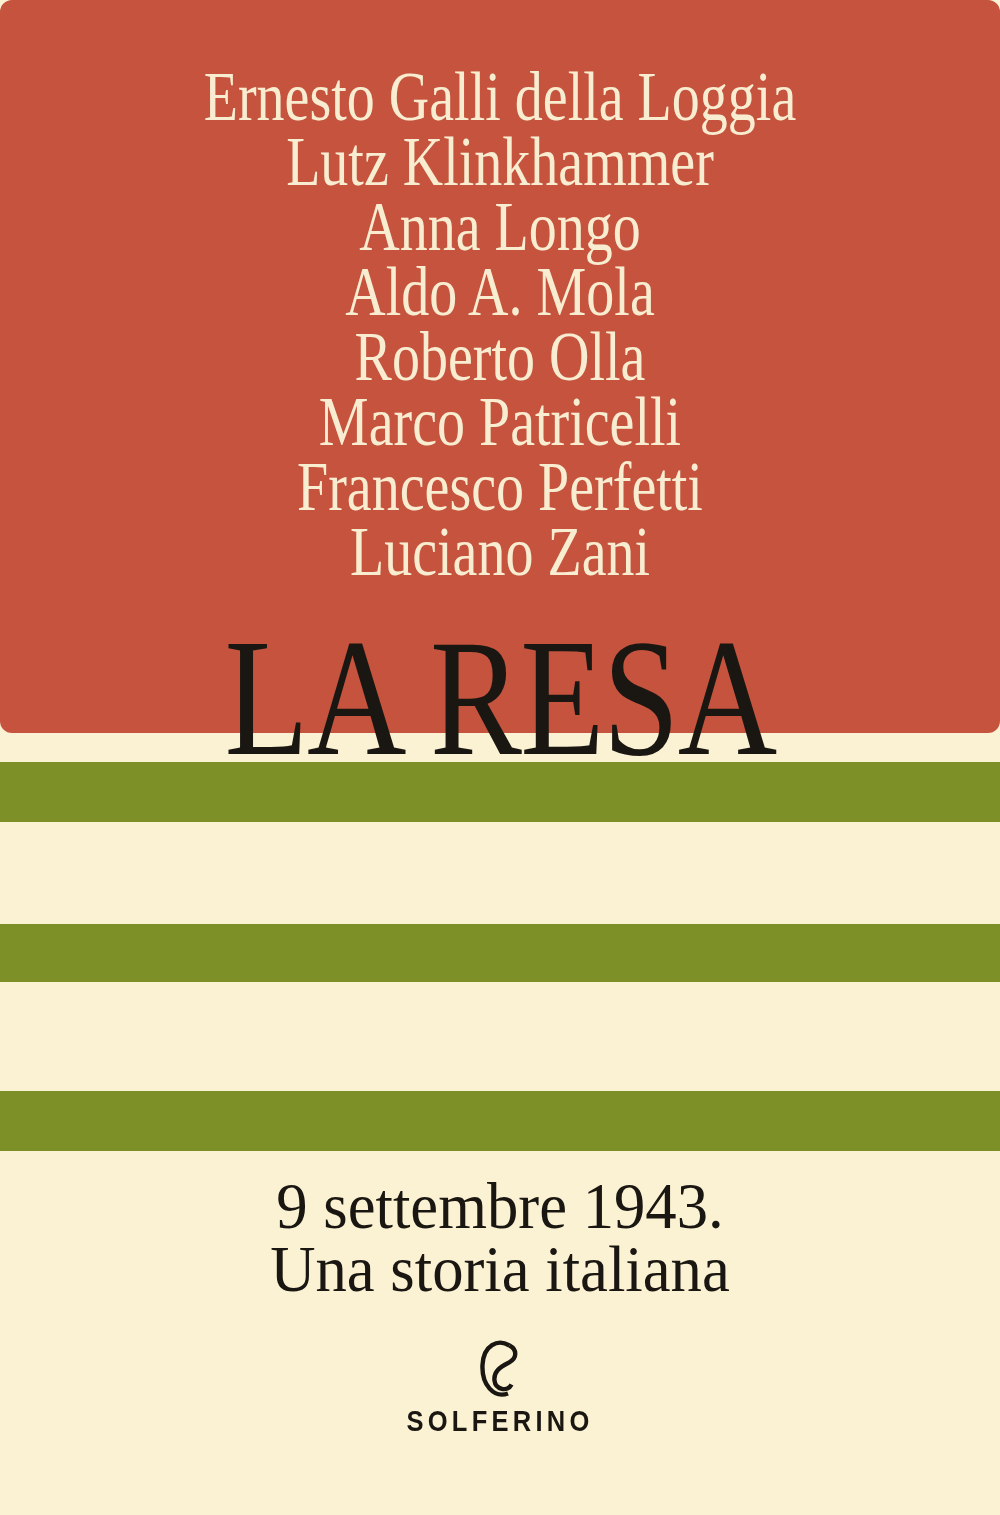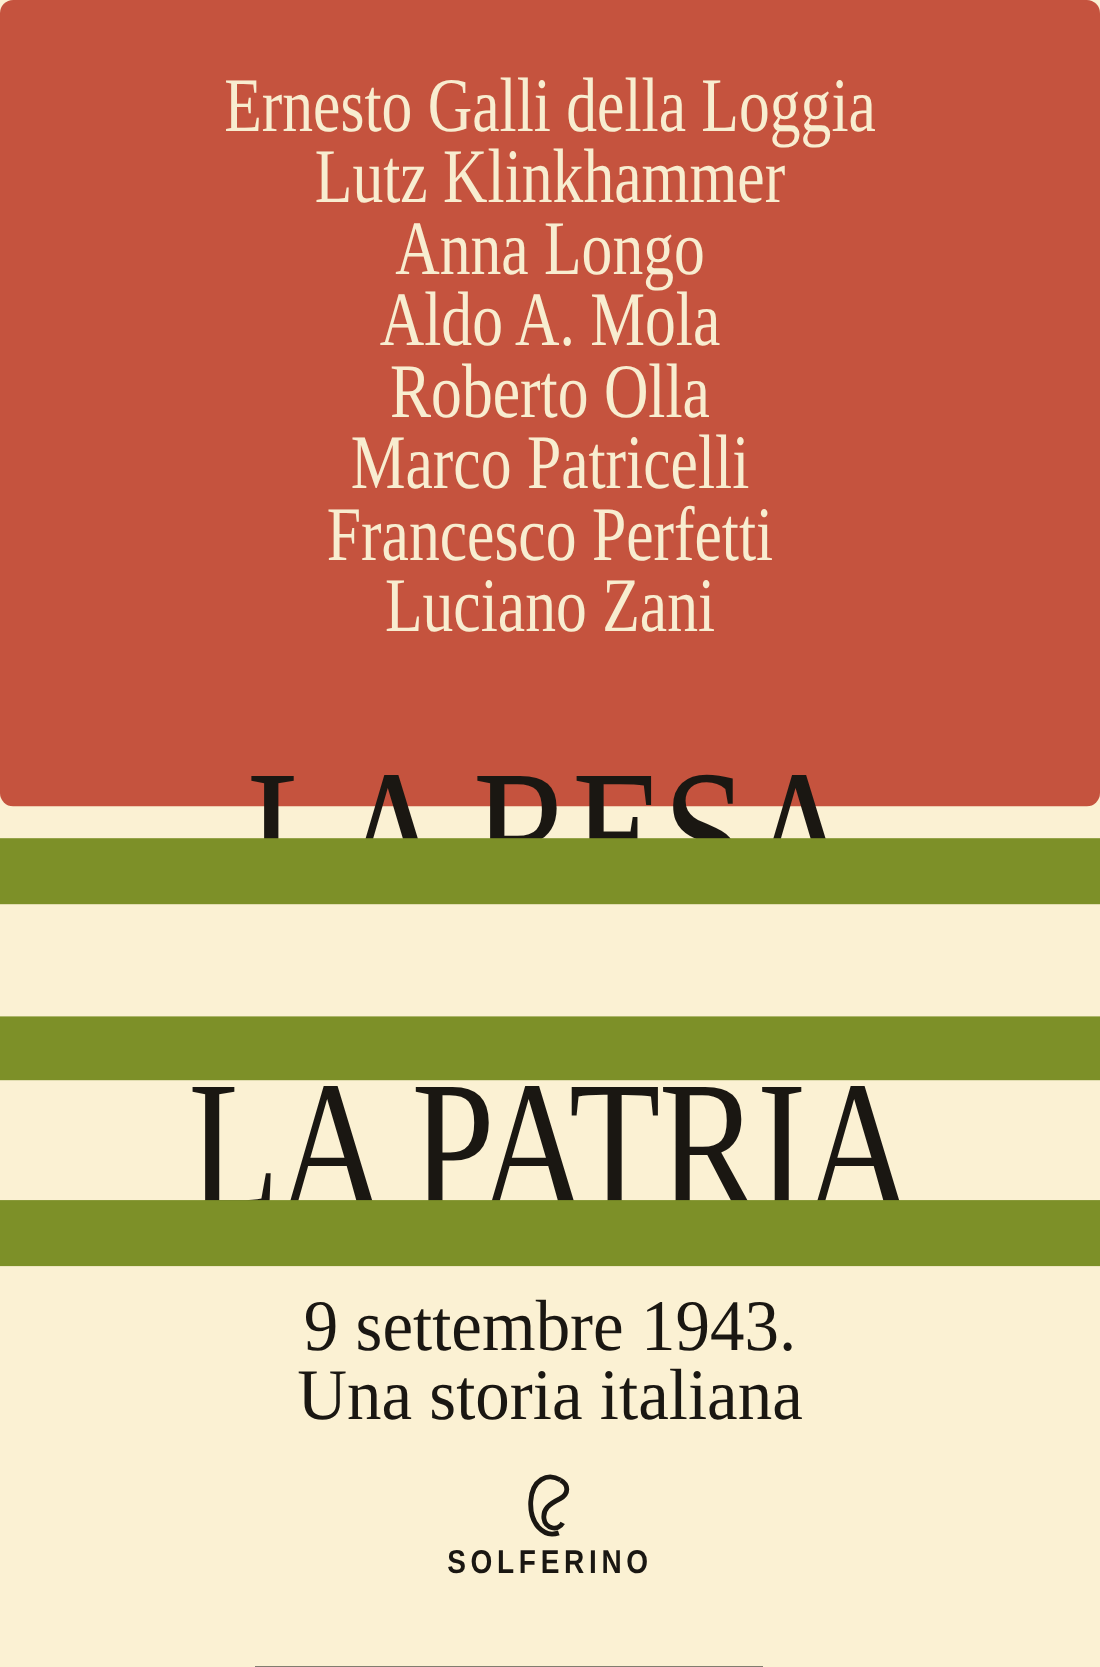--- a/index.html
+++ b/index.html
@@ -27,21 +27,21 @@
     font-size:70px;line-height:65px;white-space:nowrap;
     transform:scaleX(0.80);transform-origin:50% 0;
   }
   
   .title-line{
     position:absolute;left:0;right:0;text-align:center;
     color:var(--ink);font-size:168px;line-height:1;white-space:nowrap;
     z-index:2;letter-spacing:-2px;
   }
   .title-line>span{display:inline-block;transform-origin:50% 100%;}
-  .t1{top:675px;}  .t1>span{transform:scaleX(0.82);}
+  .t1{top:613px;}  .t1>span{transform:scaleX(0.82);}
   .t2{top:798px;}  .t2>span{transform:scaleX(0.85);}
   .t3{top:958px;}  .t3>span{transform:scaleX(0.81);}
   .stripe{
     position:absolute;left:0;width:1000px;background:var(--olive);z-index:3;
   }
   .s1{top:762px;height:60px;}
   .s2{top:924px;height:58px;}
   .s3{top:1091px;height:60px;}
   
   .subtitle{
@@ -76,23 +76,20 @@
       <div>Roberto Olla</div>
       <div>Marco Patricelli</div>
       <div>Francesco Perfetti</div>
       <div>Luciano Zani</div>
     </div>
   </div>
 
   <div class="title-line t1">
     <span>LA RESA</span>
   </div>
-  <div class="title-line t3">
-    <span>LA PATRIA</span>
-  </div>
 
   <div class="stripe s1"></div>
   <div class="stripe s2"></div>
   <div class="stripe s3"></div>
 
   <div class="subtitle">
     <div>9 settembre 1943.</div>
     <div>Una storia italiana</div>
   </div>
 

